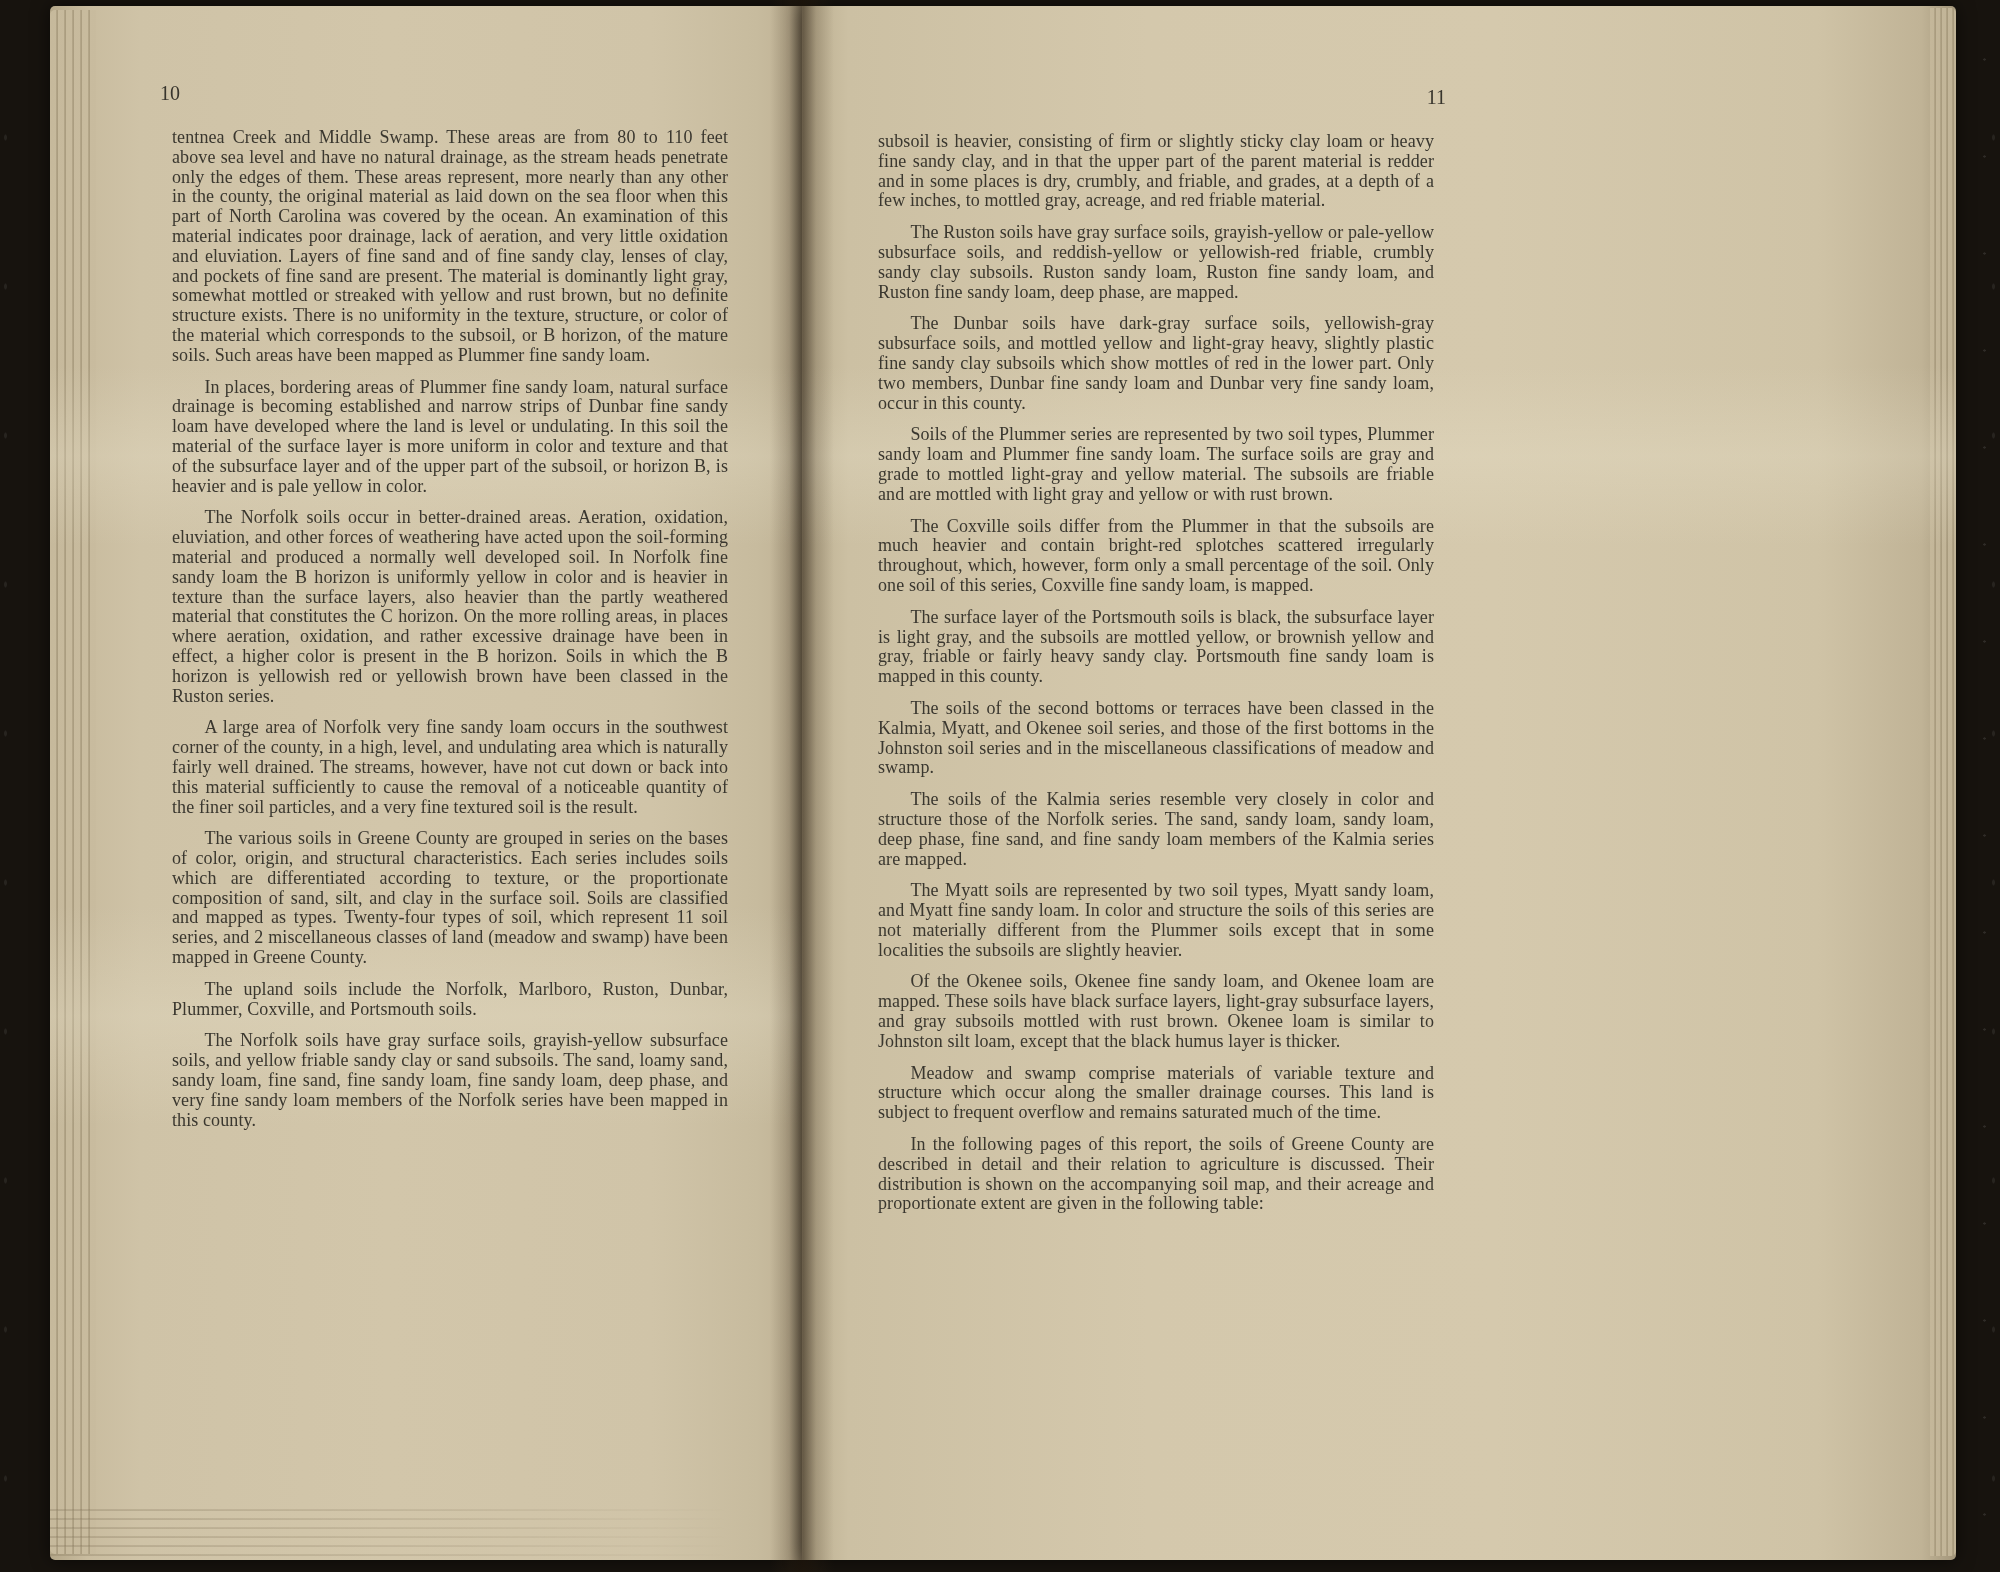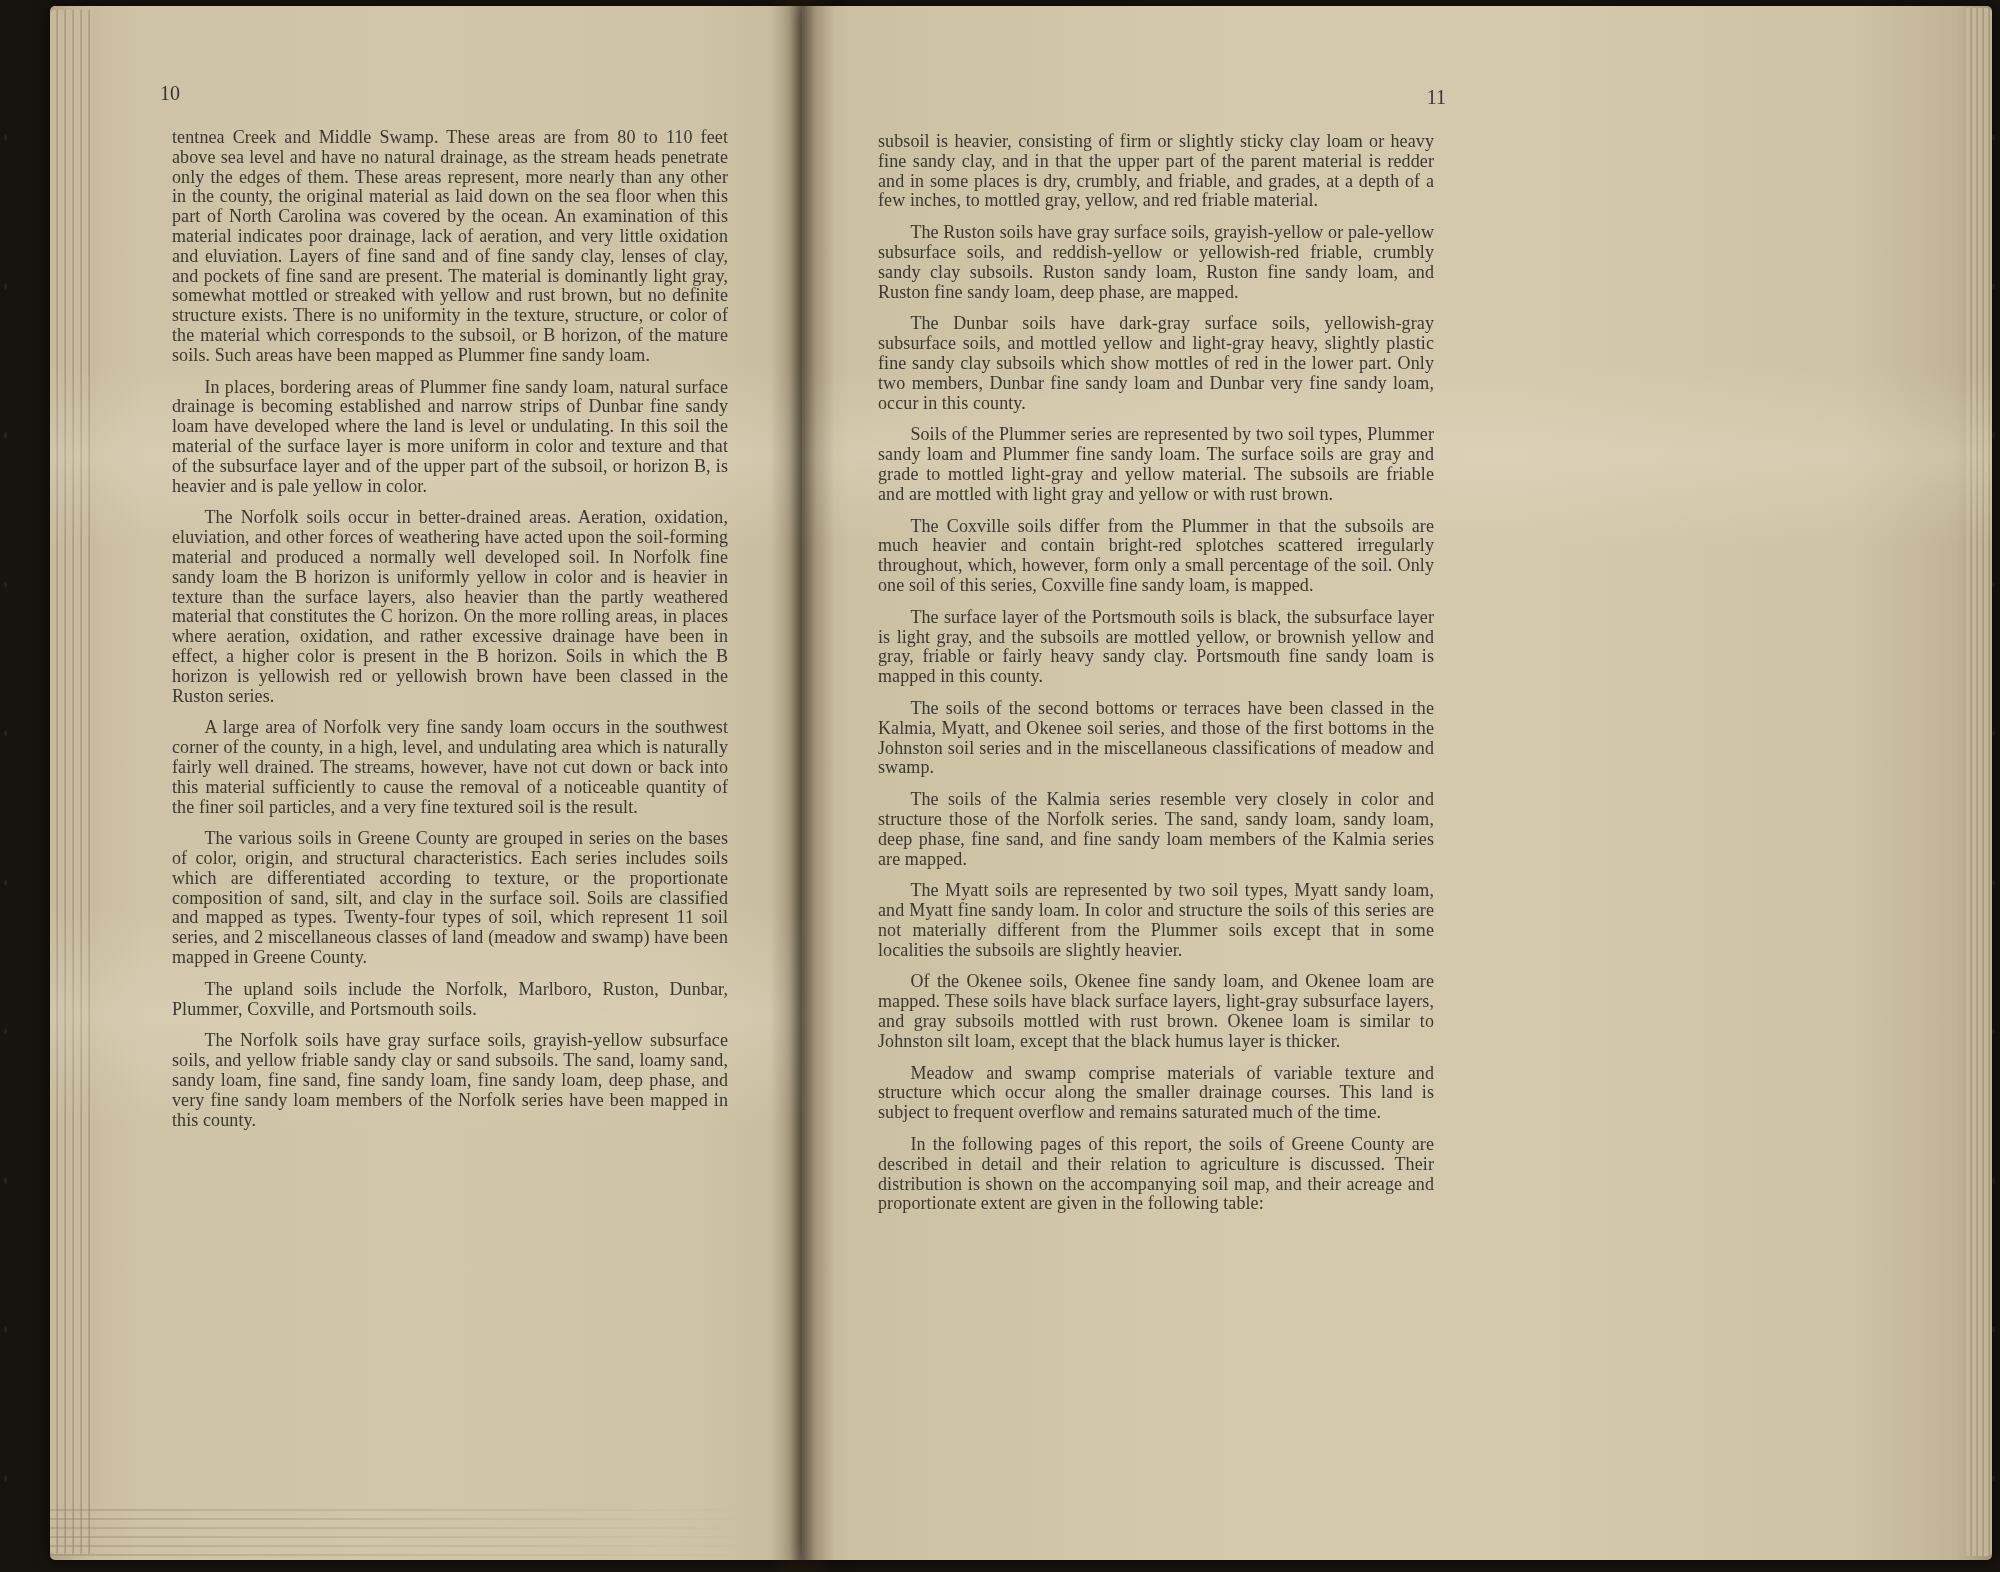--- a/index.html
+++ b/index.html
@@ -18,21 +18,20 @@
     background-size: 113px 97px, 71px 149px;
     background-position: 7px 11px, 41px 63px;
     font-family: "Liberation Serif", "DejaVu Serif", serif;
   }
 
   .page {
     position: absolute;
     top: 6px;
     height: 1554px;
     box-shadow: 0 0 18px rgba(0,0,0,0.55);
-    padding-left: 36px;
   }
 
   .page-left {
     left: 50px;
     width: 752px;
     border-radius: 5px 0 0 5px;
     background: linear-gradient(90deg,
       #b4a789 0%, #c9bc9f 5%, #cfc3a7 12%, #d2c6aa 45%,
       #d0c4a8 80%, #c7bb9e 94%, #bdb093 100%);
   }
@@ -170,21 +169,21 @@
 
 <div class="page page-right">
   <div class="edge-stack-right"></div>
   <div class="tone-band a"></div>
 
   <div class="content content-right">
     <div class="page-header">
       <span class="page-number page-number-right">11</span>
     </div>
     <div class="page-body">
-        <p class="para">subsoil is heavier, consisting of firm or slightly sticky clay loam or heavy fine sandy clay, and in that the upper part of the parent material is redder and in some places is dry, crumbly, and friable, and grades, at a depth of a few inches, to mottled gray, yellow, and red friable material.</p>
+        <p class="para">subsoil is heavier, consisting of firm or slightly sticky clay loam or heavy fine sandy clay, and in that the upper part of the parent material is redder and in some places is dry, crumbly, and friable, and grades, at a depth of a few inches, to mottled gray, acreage, and red friable material.</p>
         <p class="para indent">The Ruston soils have gray surface soils, grayish-yellow or pale-yellow subsurface soils, and reddish-yellow or yellowish-red friable, crumbly sandy clay subsoils.  Ruston sandy loam, Ruston fine sandy loam, and Ruston fine sandy loam, deep phase, are mapped.</p>
         <p class="para indent">The Dunbar soils have dark-gray surface soils, yellowish-gray subsurface soils, and mottled yellow and light-gray heavy, slightly plastic fine sandy clay subsoils which show mottles of red in the lower part.  Only two members, Dunbar fine sandy loam and Dunbar very fine sandy loam, occur in this county.</p>
         <p class="para indent">Soils of the Plummer series are represented by two soil types, Plummer sandy loam and Plummer fine sandy loam.  The surface soils are gray and grade to mottled light-gray and yellow material. The subsoils are friable and are mottled with light gray and yellow or with rust brown.</p>
         <p class="para indent">The Coxville soils differ from the Plummer in that the subsoils are much heavier and contain bright-red splotches scattered irregularly throughout, which, however, form only a small percentage of the soil.  Only one soil of this series, Coxville fine sandy loam, is mapped.</p>
         <p class="para indent">The surface layer of the Portsmouth soils is black, the subsurface layer is light gray, and the subsoils are mottled yellow, or brownish yellow and gray, friable or fairly heavy sandy clay.  Portsmouth fine sandy loam is mapped in this county.</p>
         <p class="para indent">The soils of the second bottoms or terraces have been classed in the Kalmia, Myatt, and Okenee soil series, and those of the first bottoms in the Johnston soil series and in the miscellaneous classifications of meadow and swamp.</p>
         <p class="para indent">The soils of the Kalmia series resemble very closely in color and structure those of the Norfolk series.  The sand, sandy loam, sandy loam, deep phase, fine sand, and fine sandy loam members of the Kalmia series are mapped.</p>
         <p class="para indent">The Myatt soils are represented by two soil types, Myatt sandy loam, and Myatt fine sandy loam.  In color and structure the soils of this series are not materially different from the Plummer soils except that in some localities the subsoils are slightly heavier.</p>
         <p class="para indent">Of the Okenee soils, Okenee fine sandy loam, and Okenee loam are mapped.  These soils have black surface layers, light-gray subsurface layers, and gray subsoils mottled with rust brown.  Okenee loam is similar to Johnston silt loam, except that the black humus layer is thicker.</p>
         <p class="para indent">Meadow and swamp comprise materials of variable texture and structure which occur along the smaller drainage courses.  This land is subject to frequent overflow and remains saturated much of the time.</p>

